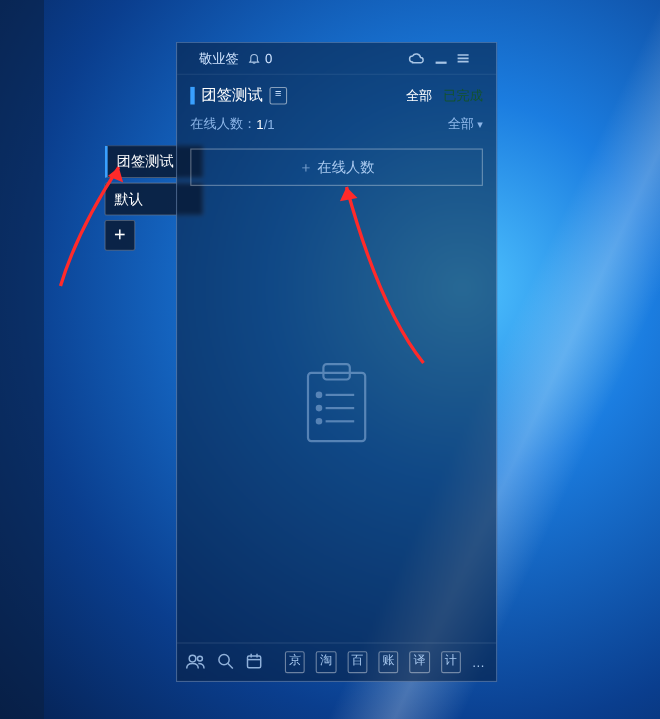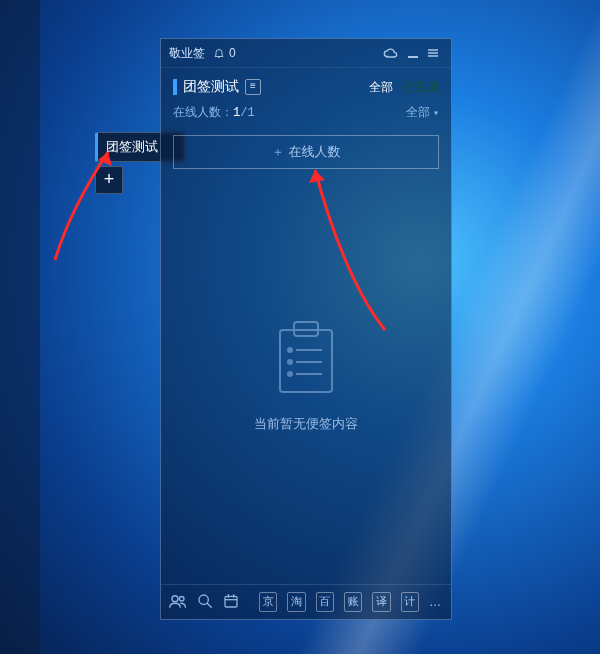--- a/index.html
+++ b/index.html
@@ -33,41 +33,41 @@
   
   .app{
     position:absolute;left:160px;top:38px;width:290px;height:580px;
     background:rgba(8,30,60,0.55);
     border:1px solid rgba(180,210,255,0.35);
     backdrop-filter:blur(2px);
     color:#cfe6ff;
     display:flex;flex-direction:column;
   }
   .titlebar{
-    height:28px;display:flex;align-items:center;padding:0 8px;
+    height:28px;display:flex;align-items:center;padding:0 20px;
     font-size:12px;color:#d0e4ff;
     border-bottom:1px solid rgba(255,255,255,0.08);
   }
   .titlebar .spacer{flex:1;}
   .tb-icon{margin:0 4px;opacity:.8;}
   .tb-icon svg{display:block;}
   .header{
     padding:10px 12px 4px 12px;
   }
   .header-row1{display:flex;align-items:center;font-size:14px;}
   .group-bar{width:4px;height:16px;background:#39a0ff;margin-right:6px;}
   .group-name{color:#fff;font-weight:500;}
   .list-toggle{
     margin-left:6px;width:14px;height:14px;border:1px solid rgba(255,255,255,0.5);
     border-radius:2px;font-size:10px;line-height:12px;text-align:center;color:#cde4ff;
   }
   .header-row1 .spacer{flex:1;}
   .filter{font-size:12px;color:#14532d;margin-left:10px;cursor:pointer;}
   .filter.active{color:#fff;}
-  .header-row2{display:flex;align-items:center;font-size:12px;color:#8db6e8;margin-top:8px;font-family:Liberation Mono, monospace;}
+  .header-row2{display:flex;align-items:center;font-size:12px;color:#8db6e8;margin-top:8px;}
   .header-row2 .spacer{flex:1;}
   .chev{margin-left:3px;font-size:10px;}
   .new-note{
     margin:10px 12px 0 12px;height:32px;
     border:1px solid rgba(255,255,255,0.35);
     display:flex;align-items:center;justify-content:center;
     font-size:13px;color:#a9c9ef;cursor:pointer;
   }
   .new-note .plus{margin-right:4px;opacity:.7;}
   .content{
@@ -96,20 +96,21 @@
 <body>
 
 <div class="bg">
   <div class="cross-v"></div>
 
   <div class="ray1"></div>
 </div>
 
 <div class="side-panel">
   <div class="side-tab active">团签测试</div>
+  <div class="side-tab">默认</div>
   <div class="side-add">+</div>
 </div>
 
 <div class="app">
 
   <div class="titlebar">
     <span>敬业签</span>
     <span class="tb-icon" style="margin-left:8px;">
       <svg width="12" height="12" viewBox="0 0 24 24" fill="none" stroke="#cfe6ff" stroke-width="2">
           <path d="M18 16v-5a6 6 0 10-12 0v5l-2 3h16z"></path>
@@ -169,21 +170,20 @@
         <rect x="6" y="10" width="52" height="62" rx="3"></rect>
         <rect x="20" y="2" width="24" height="14" rx="3"></rect>
         <circle cx="16" cy="30" r="2" fill="#9dbde4"></circle>
         <line x1="22" y1="30" x2="48" y2="30"></line>
         <circle cx="16" cy="42" r="2" fill="#9dbde4"></circle>
         <line x1="22" y1="42" x2="48" y2="42"></line>
         <circle cx="16" cy="54" r="2" fill="#9dbde4"></circle>
         <line x1="22" y1="54" x2="48" y2="54"></line>
       </svg>
     </div>
-    <div>当前暂无便签内容</div>
   </div>
 
   <div class="bottombar">
     <span class="bb-icon">
       <svg width="18" height="16" viewBox="0 0 24 20" fill="none" stroke="#a9c9ef" stroke-width="1.8">
           <circle cx="8" cy="7" r="4"></circle>
           <path d="M1 19c0-4 3-6 7-6s7 2 7 6"></path>
           <circle cx="17" cy="7" r="3"></circle>
           <path d="M15 13c4 0 7 2 7 6"></path>
         </svg>

